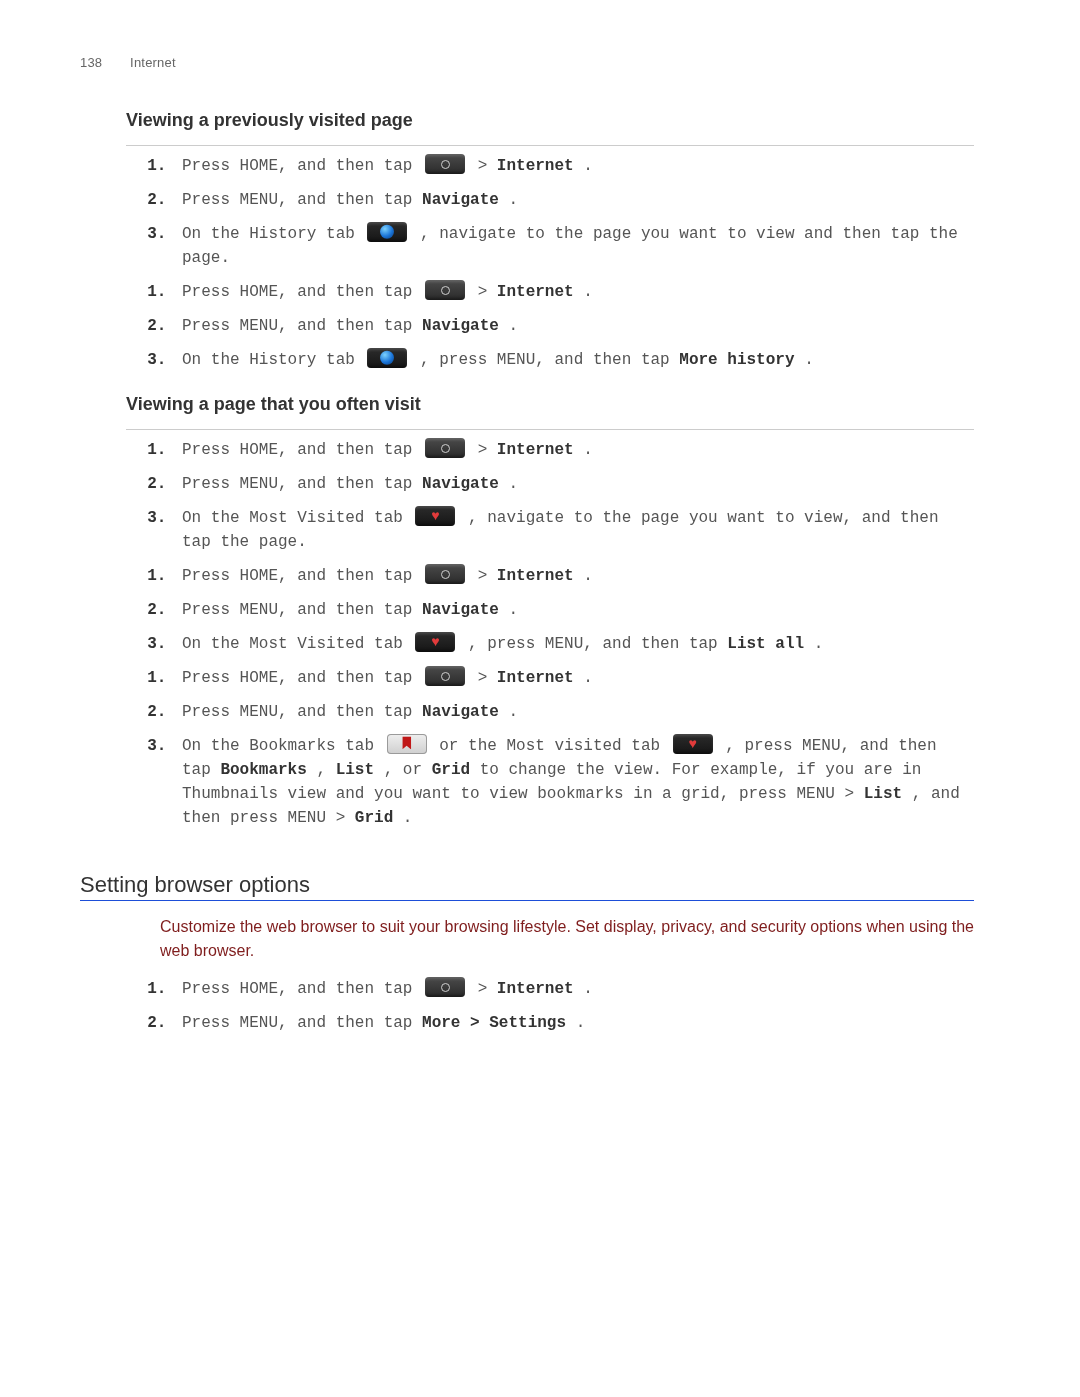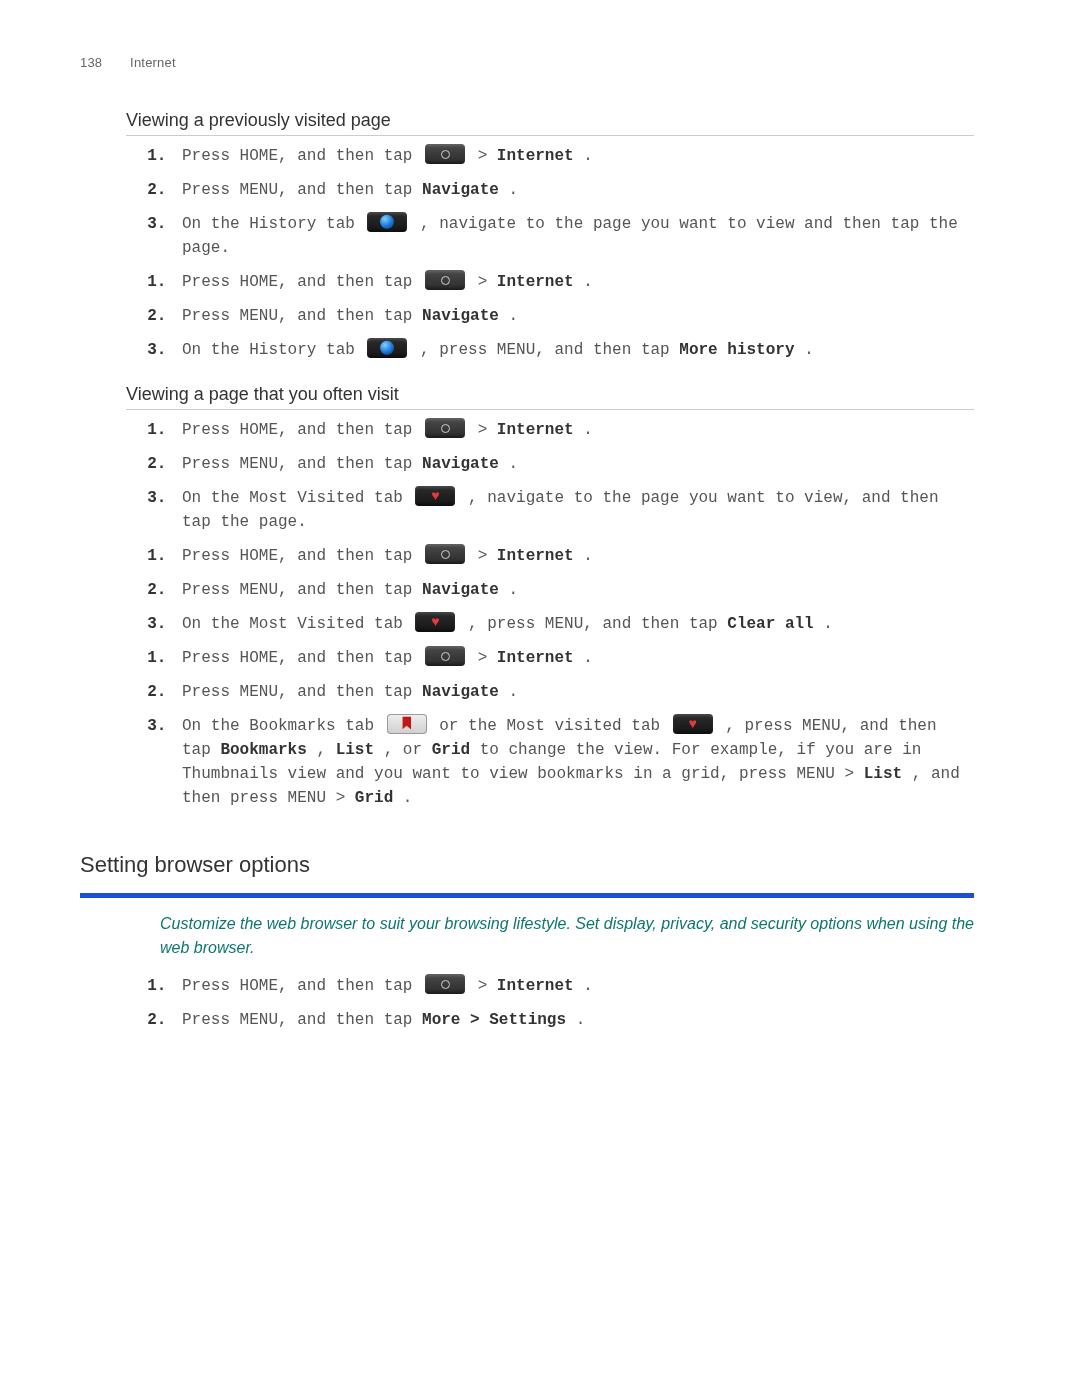--- a/index.html
+++ b/index.html
@@ -22,56 +22,55 @@
     margin-bottom: 40px;
     letter-spacing: 0.2px;
   }
   .running-head .page-num {
     margin-right: 24px;
   }
   .subheading {
     font-size: 18px;
     color: #333;
     margin: 22px 0 8px 46px;
-    font-weight: 400;
+    font-weight: 700;
     border-bottom: 1px solid #ccc;
-    padding-bottom: 4px;
+    padding-bottom: 14px;
     display: block;
   }
   .big-heading {
     font-size: 22px;
     color: #333;
     margin: 42px 0 14px 0;
     font-weight: 400;
-    border-bottom: 5px solid #1d4ed8;
-    padding-bottom: 15px;
+    border-bottom: 1px solid #1d4ed8;
+    padding-bottom: 2px;
     display: block;
   }
   ol.steps {
     margin: 0 0 4px 70px;
     padding: 0 0 0 26px;
   }
   ol.steps > li {
     font-size: 16px;
     color: #555;
     line-height: 1.5;
     margin: 6px 0 10px 0;
     padding-left: 6px;
     font-family: Liberation Mono, monospace;
   }
   ol.steps > li::marker {
     font-weight: 600;
     color: #333;
   }
   .para {
     font-size: 16px;
-    color: #0f766e;
+    color: #7f1d1d;
     line-height: 1.5;
     margin: 8px 0 14px 80px;
-    font-style: italic;
   }
   .bold { font-weight: 600; color: #333; }
 
   
   .ico {
     display: inline-block;
     width: 40px;
     height: 20px;
     border-radius: 4px;
     vertical-align: -4px;
@@ -209,21 +208,21 @@
     </li>
     <li>
       <span>Press MENU, and then tap </span>
       <span class="bold">Navigate</span>
       <span>.</span>
     </li>
     <li>
       <span>On the Most Visited tab </span>
       <span class="ico heart"><span></span></span>
       <span>, press MENU, and then tap </span>
-      <span class="bold">Clear all</span>
+      <span class="bold">List all</span>
       <span>.</span>
     </li>
   </ol>
 
   <ol class="steps">
     <li>
       <span>Press HOME, and then tap </span>
       <span class="ico apps"><span></span></span>
       <span> &gt; </span>
       <span class="bold">Internet</span>

